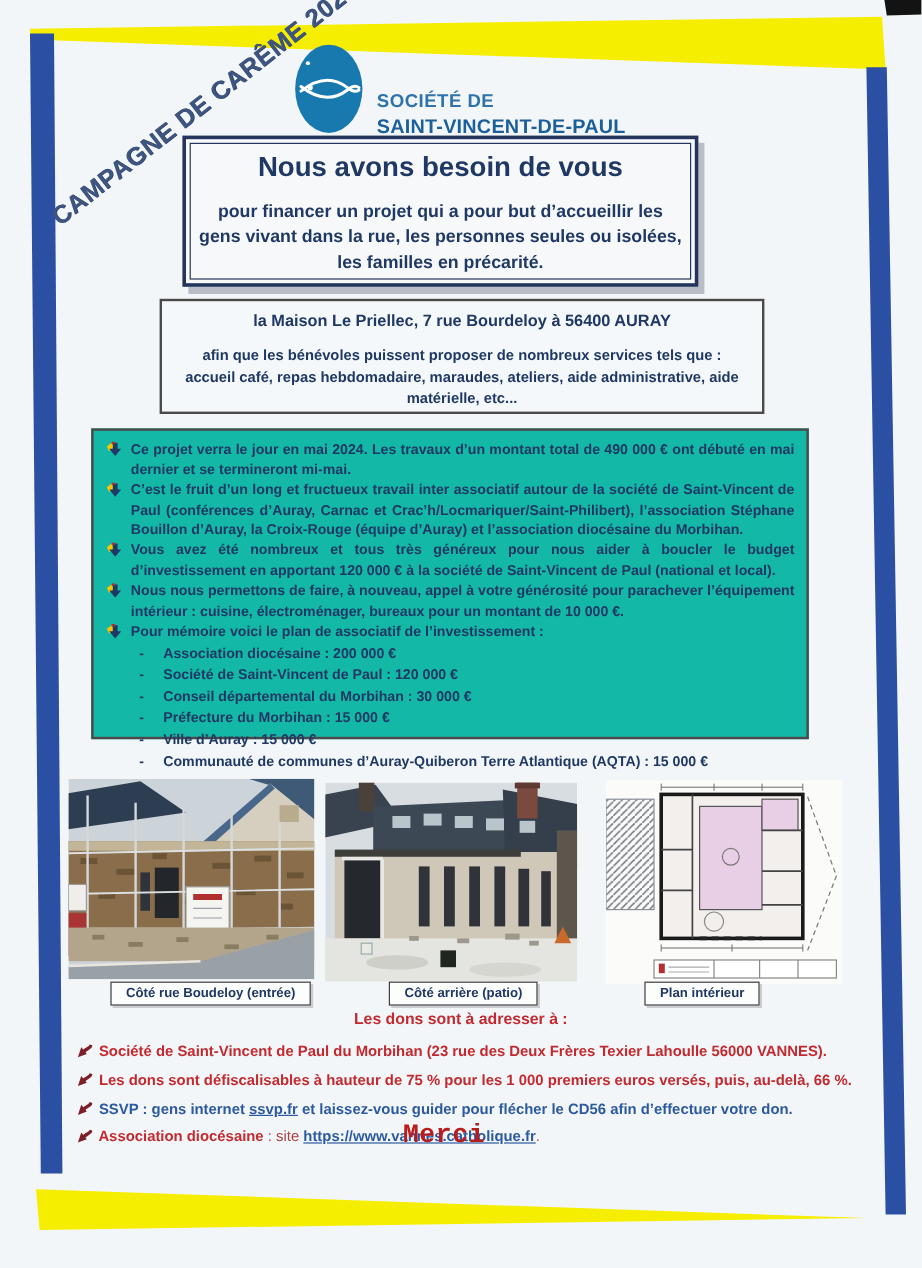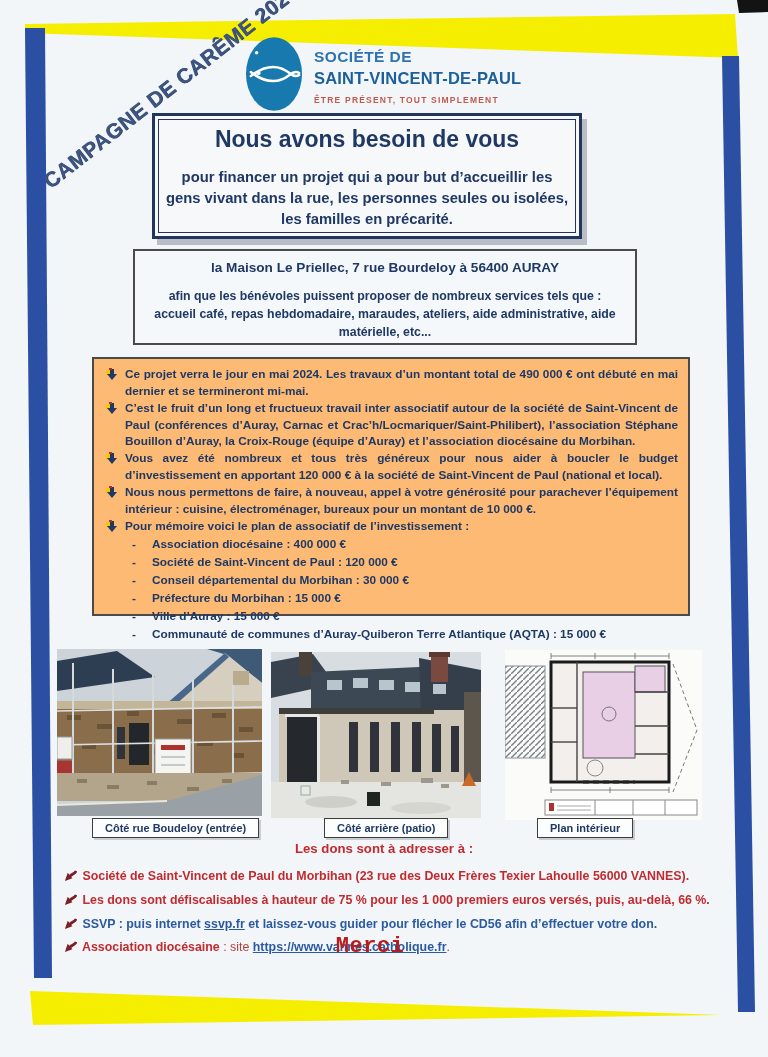--- a/index.html
+++ b/index.html
@@ -21,21 +21,21 @@
     transform: rotate(-38deg); transform-origin: 0 50%;
     font-size: 21px; font-weight: bold; letter-spacing: 0.5px;
     color:#3d5580; white-space: nowrap;
     text-shadow: 0.5px 0.5px 0 #2c3f63;
   }
 
   
   .logo-wrap { position:absolute; left:245px; top:36px; display:flex; }
   .logo-circle { width:58px; height:76px; }
   .logo-text { margin-left:11px; padding-top:12px; }
-  .org1 { color:#2f73ad; font-size:15.5px; font-weight:bold; letter-spacing:0.4px; }
+  .org1 { color:#2f73ad; font-size:15.5px; font-weight:bold; letter-spacing:0.4px;margin-top:28px; }
   .org2 { color:#1c609b; font-size:16.5px; font-weight:bold; letter-spacing:0.2px; margin-top:3px;text-align:center; }
   .tagline { color:#c05a50; font-size:8.5px; font-weight:bold; letter-spacing:1.2px; margin-top:7px; }
 
   
   .hero {
     position:absolute; left:152px; top:113px; width:430px; height:126px;
     background:#f6f8fa;
     border:3px solid #23355c;
     outline:1px solid #23355c; outline-offset:-7px;
     box-shadow: 5px 6px 0 #b9bec6;
@@ -47,22 +47,22 @@
   
   .project {
     position:absolute; left:133px; top:249px; width:504px; height:96px;
     border:2px solid #4a4a4a; background:#f5f8fa; text-align:center;
   }
   .project-title { font-size:13.6px; font-weight:bold; line-height:1.5; margin-top:7px; }
   .project-desc { font-size:12.3px; font-weight:bold; line-height:1.45; margin:10px auto 0; width:470px; }
 
   
   .details {
-    position:absolute; left:92px; top:357px; width:598px; height:259px;
-    border:2px solid #4a4a4a; background:#fdba74;
+    position:absolute; left:76px; top:357px; width:598px; height:259px;
+    border:2px solid #4a4a4a; background:#14b8a6;
     padding:7px 10px 0 8px;
   }
   .bullet { position:relative; padding-left:23px; font-size:11.8px; font-weight:bold; line-height:1.43; text-align:justify; }
   .bullet .bicon { position:absolute; left:3px; top:2px; }
   .fin-item { position:relative; padding-left:50px; font-size:11.8px; font-weight:bold; line-height:1.53; }
   .fin-item::before { content:"-"; position:absolute; left:30px; }
 
   
   .photo { position:absolute; background:#fff; }
   .caption {
@@ -164,21 +164,21 @@
       <span>Nous nous permettons de faire, à nouveau, appel à votre générosité pour parachever l’équipement intérieur : cuisine, électroménager, bureaux pour un montant de 10 000 €.</span>
     </div>
     <div class="bullet">
       <svg class="bicon" width="13" height="13" viewBox="0 0 13 13">
           <polygon points="0,4 4,1 6,5 2,8" fill="#f2c800"></polygon>
           <polygon points="5,1 9,1 9,6 12,6 7,12 2,6 5,6" fill="#1f3864"></polygon>
           <rect x="4" y="0" width="3" height="2" fill="#b03030"></rect>
         </svg>
       <span>Pour mémoire voici le plan de associatif de l’investissement :</span>
     </div>
-    <div class="fin-item">Association diocésaine : 400 000 €</div>
+    <div class="fin-item">Association diocésaine : 200 000 €</div>
     <div class="fin-item">Société de Saint-Vincent de Paul : 120 000 €</div>
     <div class="fin-item">Conseil départemental du Morbihan : 30 000 €</div>
     <div class="fin-item">Préfecture du Morbihan : 15 000 €</div>
     <div class="fin-item">Ville d’Auray : 15 000 €</div>
     <div class="fin-item">Communauté de communes d’Auray-Quiberon Terre Atlantique (AQTA) : 15 000 €</div>
   </div>
 
   <div class="photo" style="left:57px; top:649px; width:205px; height:167px;">
     <svg width="205" height="167" viewBox="0 0 205 167">
       <rect width="205" height="167" fill="#ccd4da"></rect>
@@ -346,21 +346,21 @@
         <polygon points="1,13 9,10 4,4" fill="#7c1f26"></polygon>
       </svg>
     <span>Les dons sont défiscalisables à hauteur de 75 % pour les 1 000 premiers euros versés, puis, au-delà, 66 %.</span>
   </div>
 
   <div class="don-line don-blue" style="top:917px;">
     <svg class="arrow-bullet" width="13" height="13" viewBox="0 0 14 14">
         <path d="M6,8 C9,5 12,5 13,2" stroke="#7c1f26" stroke-width="3" fill="none"></path>
         <polygon points="1,13 9,10 4,4" fill="#7c1f26"></polygon>
       </svg>
-    <span>SSVP : puis internet </span><a class="don-link">ssvp.fr</a><span> et laissez-vous guider pour flécher le CD56 afin d’effectuer votre don.</span>
+    <span>SSVP : gens internet </span><a class="don-link">ssvp.fr</a><span> et laissez-vous guider pour flécher le CD56 afin d’effectuer votre don.</span>
   </div>
 
   <div class="don-line" style="top:940px;">
     <svg class="arrow-bullet" width="13" height="13" viewBox="0 0 14 14">
         <path d="M6,8 C9,5 12,5 13,2" stroke="#7c1f26" stroke-width="3" fill="none"></path>
         <polygon points="1,13 9,10 4,4" fill="#7c1f26"></polygon>
       </svg>
     <span class="don-red">Association diocésaine</span><span class="don-mid"> : site </span><a class="don-link">https://www.vannes.catholique.fr</a><span class="don-mid">.</span>
   </div>
 

